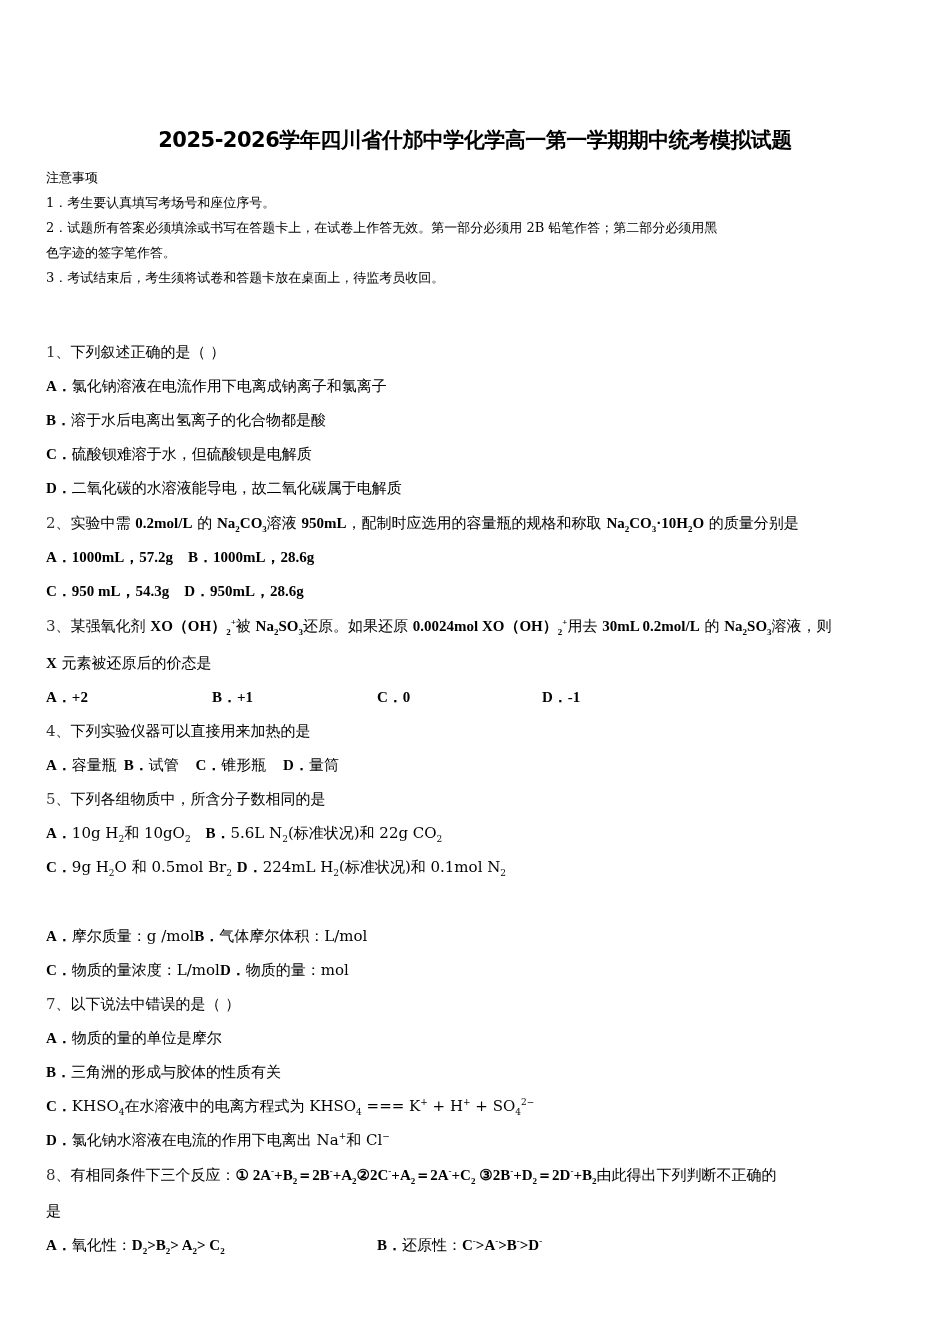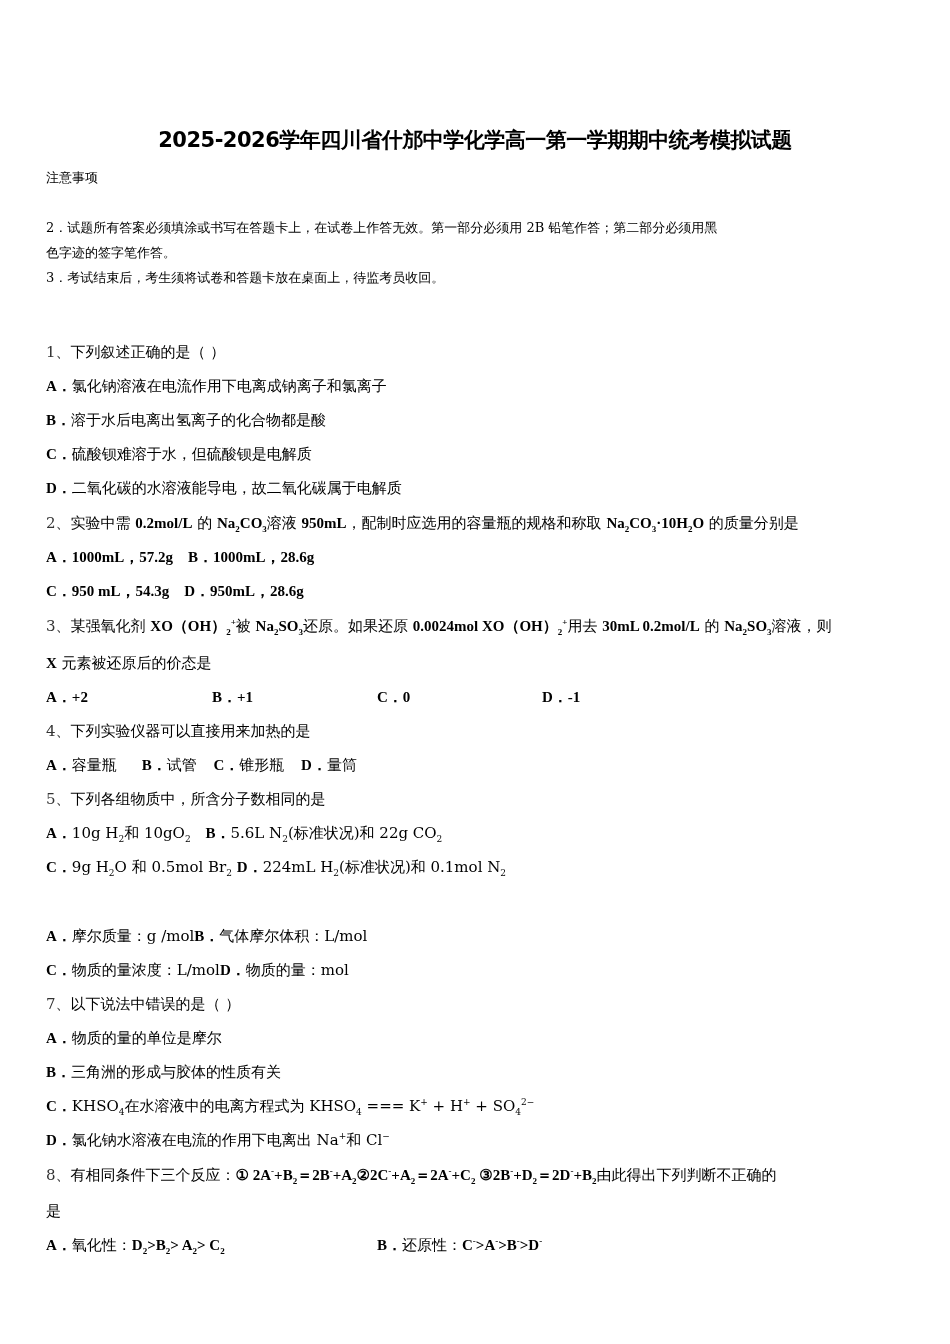--- a/index.html
+++ b/index.html
@@ -20,20 +20,21 @@
   .opt { display: inline-block; }
 </style>
 </head>
 <body>
 
 <div class="page">
 
   <div class="title">2025-2026学年四川省什邡中学化学高一第一学期期中统考模拟试题</div>
 
   <div class="line notes" style="top:152px">注意事项</div>
+  <div class="line notes" style="top:177px">1．考生要认真填写考场号和座位序号。</div>
   <div class="line notes" style="top:202px">2．试题所有答案必须填涂或书写在答题卡上，在试卷上作答无效。第一部分必须用 2B 铅笔作答；第二部分必须用黑</div>
   <div class="line notes" style="top:227px">色字迹的签字笔作答。</div>
   <div class="line notes" style="top:252px">3．考试结束后，考生须将试卷和答题卡放在桌面上，待监考员收回。</div>
 
 
   <div class="line" style="top:326px">
     <span class="qn">1、</span><span>下列叙述正确的是（   ）</span>
   </div>
   <div class="line" style="top:360px"><span class="b">A．</span><span>氯化钠溶液在电流作用下电离成钠离子和氯离子</span></div>
   <div class="line" style="top:394px"><span class="b">B．</span><span>溶于水后电离出氢离子的化合物都是酸</span></div>
@@ -63,21 +64,21 @@
     <span class="opt" style="position:absolute;left:166px"><span class="b">B．</span><span class="b">+1</span></span>
     <span class="opt" style="position:absolute;left:331px"><span class="b">C．</span><span class="b">0</span></span>
     <span class="opt" style="position:absolute;left:496px"><span class="b">D．</span><span class="b">-1</span></span>
   </div>
 
   <div class="line" style="top:705px">
     <span class="qn">4、</span><span>下列实验仪器可以直接用来加热的是</span>
   </div>
   <div class="line" style="top:739px">
     <span class="opt"><span class="b">A．</span><span>容量瓶</span></span>
-    <span class="opt" style="margin-left:20px"><span class="b">B．</span><span>试管</span></span>
+    <span class="opt" style="margin-left:2px"><span class="b">B．</span><span>试管</span></span>
     <span class="opt" style="margin-left:12px"><span class="b">C．</span><span>锥形瓶</span></span>
     <span class="opt" style="margin-left:12px"><span class="b">D．</span><span>量筒</span></span>
   </div>
 
   <div class="line" style="top:773px">
     <span class="qn">5、</span><span>下列各组物质中，所含分子数相同的是</span>
   </div>
   <div class="line" style="top:807px">
     <span class="opt"><span class="b">A．</span><span>10g H</span><sub>2</sub><span>和 10gO</span><sub>2</sub></span>
     <span class="opt" style="margin-left:10px"><span class="b">B．</span><span>5.6L N</span><sub>2</sub><span>(标准状况)和 22g CO</span><sub>2</sub></span>

